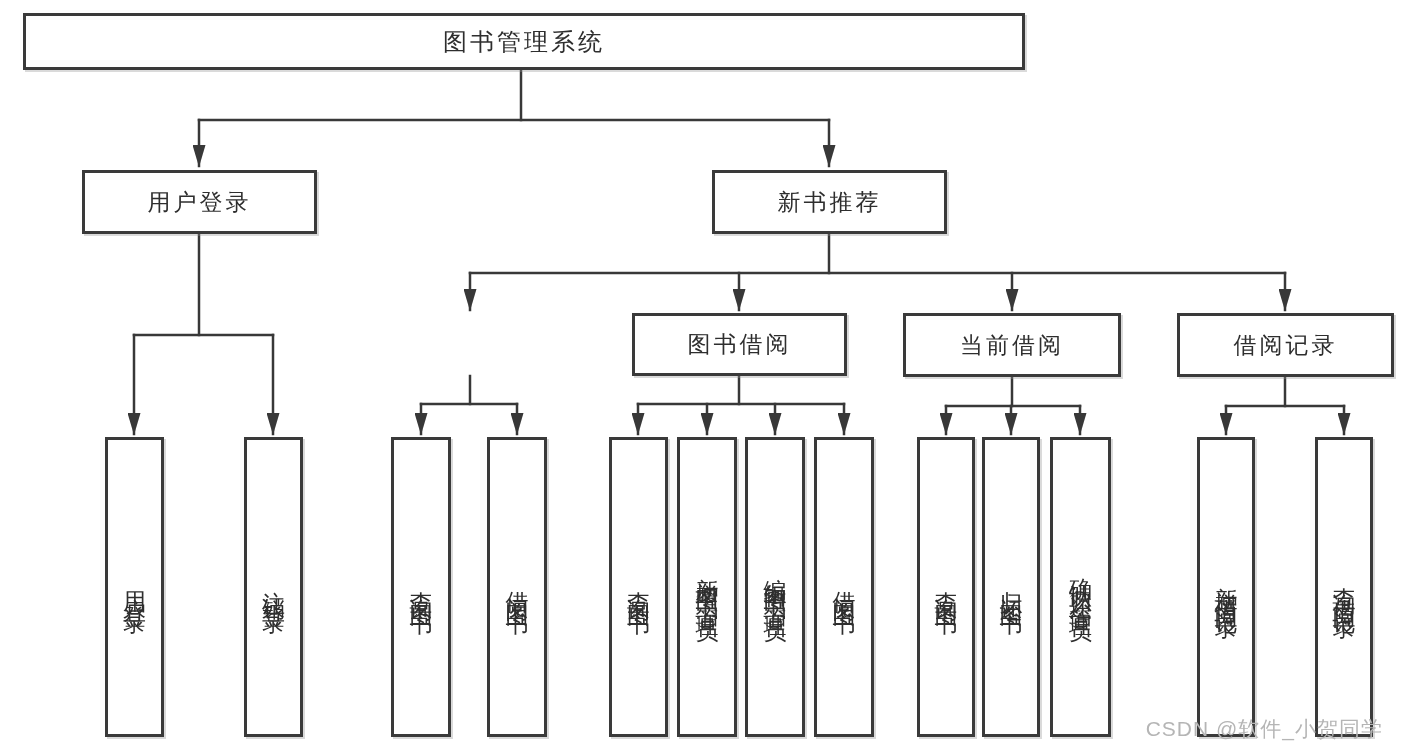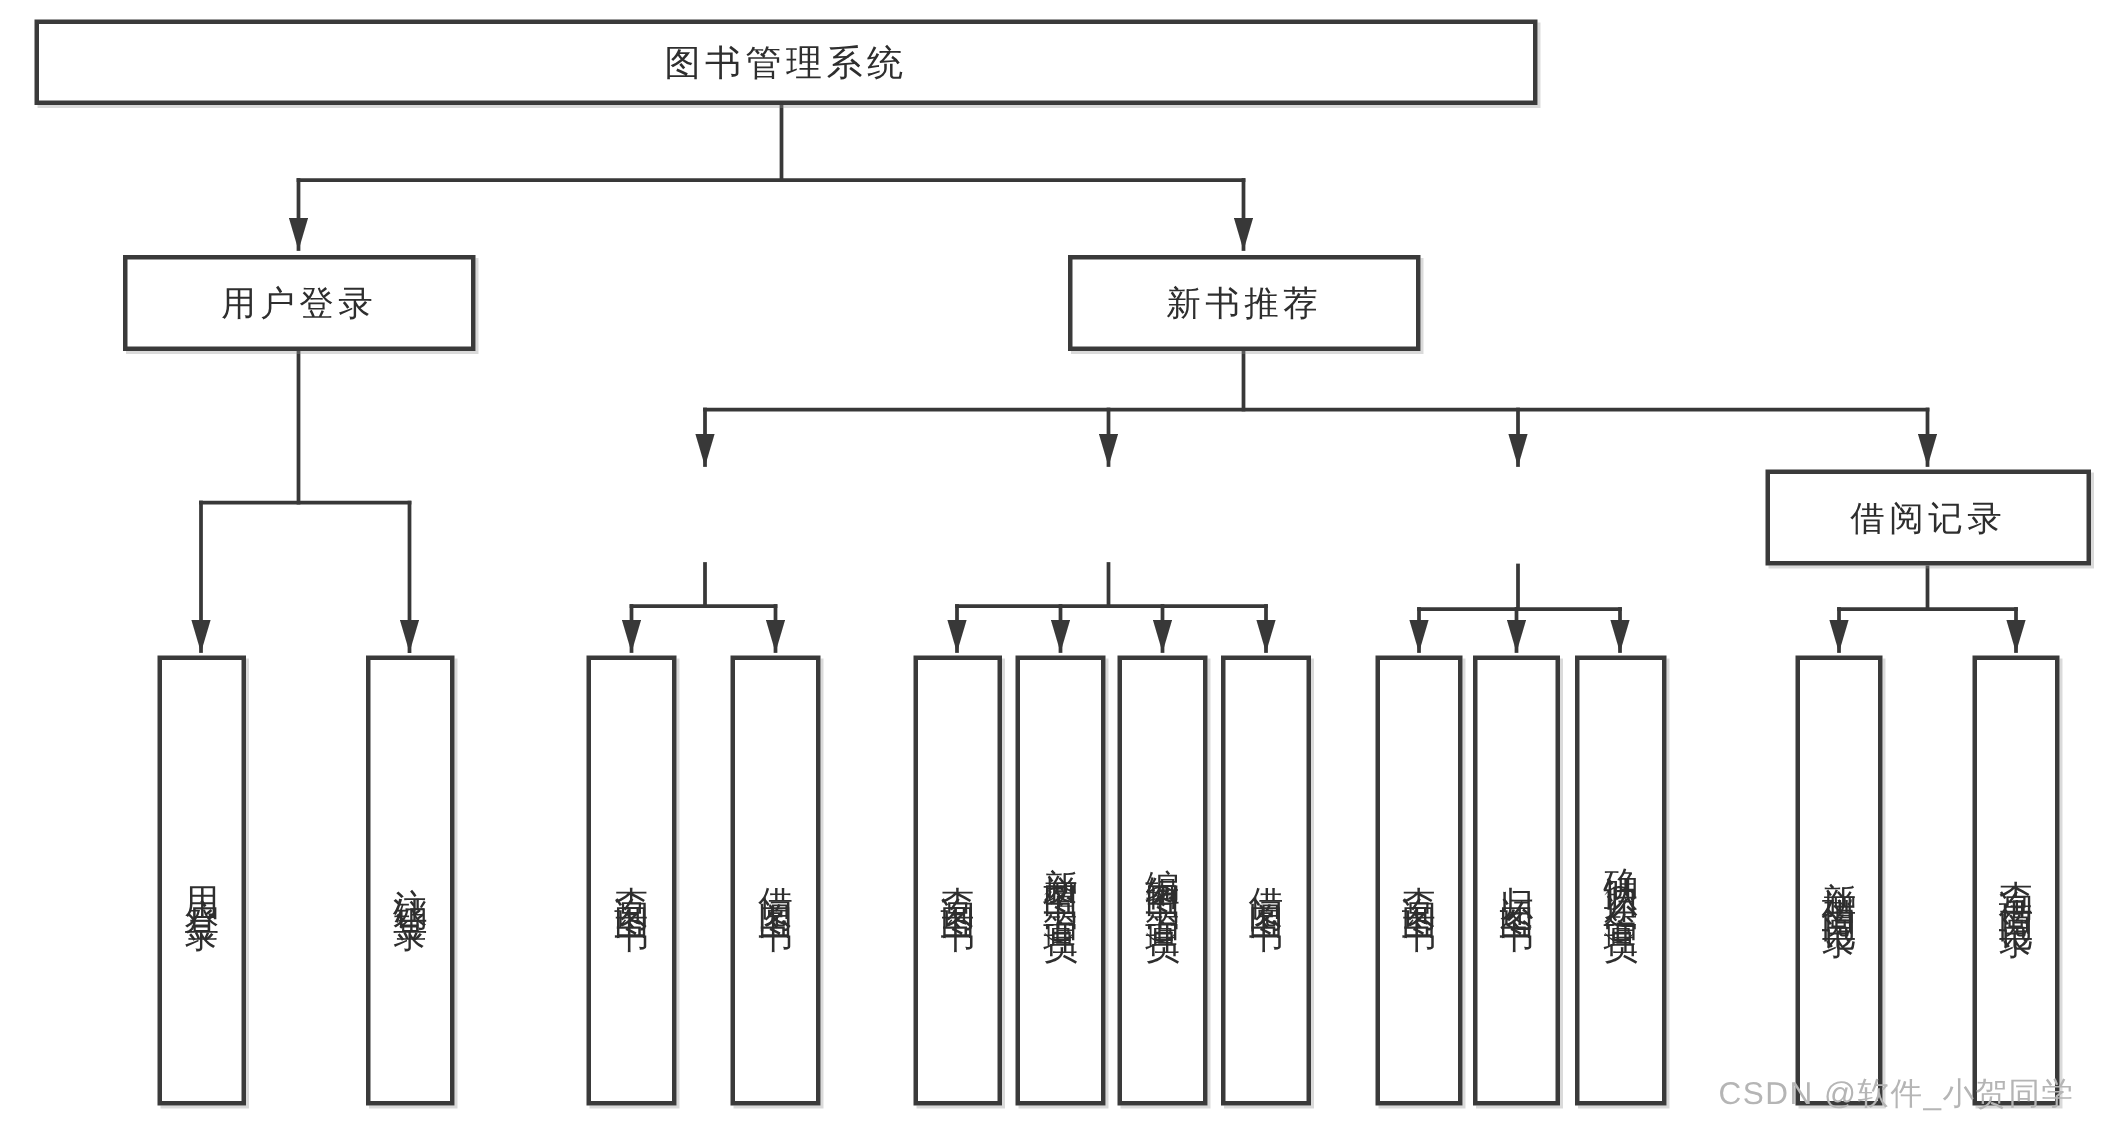--- a/index.html
+++ b/index.html
@@ -135,20 +135,22 @@
       <line class="line" x1="1226" y1="406" x2="1226" y2="434" marker-end="url(#arrow)"></line>
       <line class="line" x1="1344" y1="406" x2="1344" y2="434" marker-end="url(#arrow)"></line>
     </g>
   </svg>
 
   <div class="box h-box root-box" style="left:23px; top:13px; width:1002px; height:57px;">图书管理系统</div>
 
   <div class="box h-box" style="left:82px; top:170px; width:235px; height:64px;">用户登录</div>
   <div class="box h-box" style="left:712px; top:170px; width:235px; height:64px;">新书推荐</div>
 
+  <div class="box h-box" style="left:632px; top:313px; width:215px; height:63px;">图书借阅</div>
+  <div class="box h-box" style="left:903px; top:313px; width:218px; height:64px;">当前借阅</div>
   <div class="box h-box" style="left:1177px; top:313px; width:217px; height:64px;">借阅记录</div>
 
   <div class="box v-box" style="left:105px; top:437px; width:59px; height:300px;">用户登录</div>
   <div class="box v-box" style="left:244px; top:437px; width:59px; height:300px;">注销登录</div>
 
   <div class="box v-box" style="left:391px; top:437px; width:60px; height:300px;">查询图书</div>
   <div class="box v-box" style="left:487px; top:437px; width:60px; height:300px;">借阅图书</div>
 
   <div class="box v-box" style="left:609px; top:437px; width:59px; height:300px;">查询图书</div>
   <div class="box v-box long" style="left:677px; top:437px; width:60px; height:300px;">新增图书（管理员）</div>

